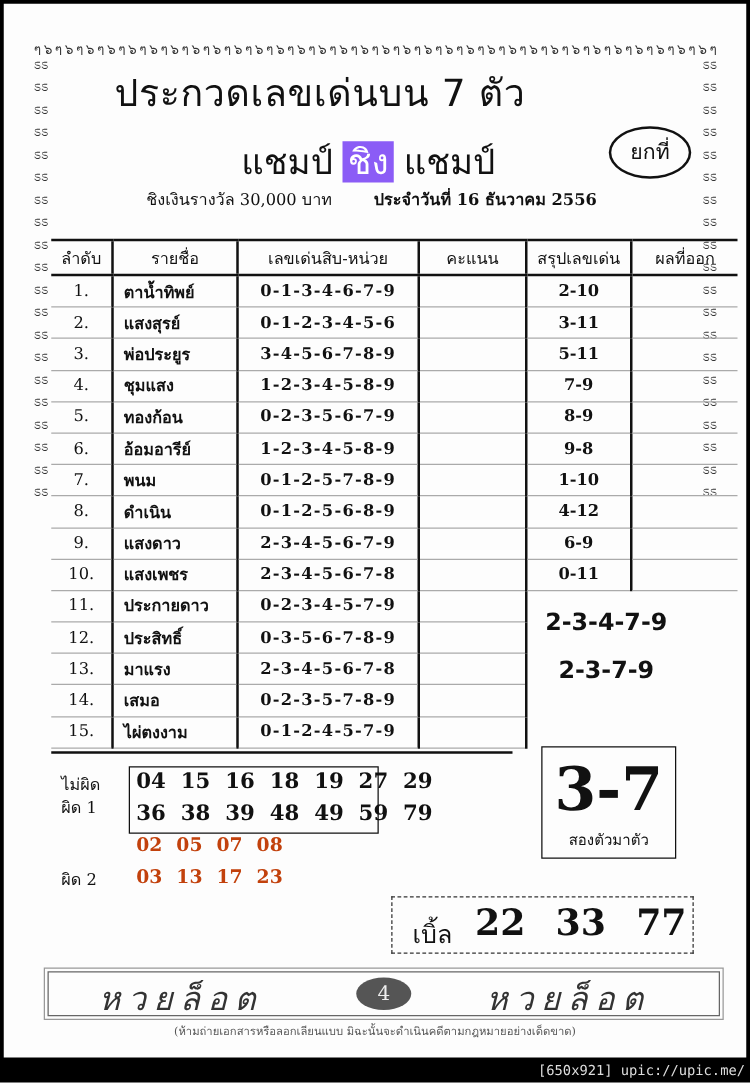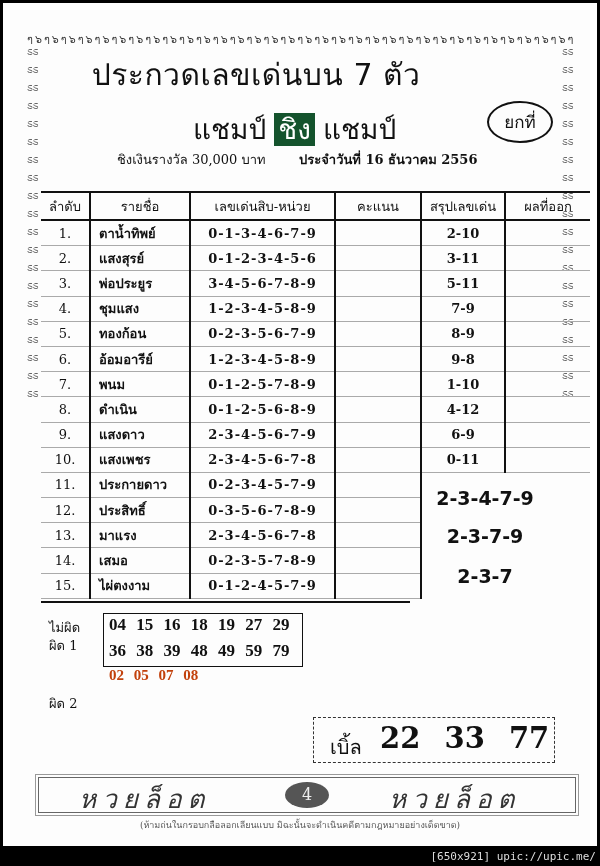--- a/index.html
+++ b/index.html
@@ -4,40 +4,40 @@
 <style>
   html, body { margin:0; padding:0; }
   body { width:600px; height:866px; background:#000; position:relative; overflow:hidden;
          font-family:"DejaVu Serif", serif; color:#111; }
   .page { position:absolute; left:3px; top:3px; width:594px; height:843px; background:#fdfdfd; }
   .border-top { position:absolute; left:24px; top:27px; width:548px; height:14px; font-size:11px; letter-spacing:2px; color:#333; white-space:nowrap; overflow:hidden; }
   .border-left, .border-right { position:absolute; top:40px; width:14px; height:720px; font-size:11px; line-height:18px; color:#333; overflow:hidden; word-break:break-all; }
   .border-left { left:24px; } .border-right { left:559px; }
   .title { position:absolute; left:0; width:506px; top:48px; text-align:center; font-size:30px; font-family:"DejaVu Sans", sans-serif; font-weight:normal; letter-spacing:0.5px; }
   .subtitle { position:absolute; left:190px; top:104px; font-size:28px; font-family:"DejaVu Sans", sans-serif; }
-  .subtitle .hl { background:#14532d; color:#fff; padding:0 4px; margin:0 8px; }
+  .subtitle .hl { background:#8b5cf6; color:#fff; padding:0 4px; margin:0 8px; }
   .oval { position:absolute; left:484px; top:98px; width:62px; height:38px; border:2px solid #111; border-radius:50%; text-align:center; line-height:38px; font-size:17px; font-family:"DejaVu Sans", sans-serif; }
   .prize { position:absolute; left:114px; top:146px; font-size:13px; }
   .date { position:absolute; left:296px; top:146px; font-size:13px; font-weight:bold; }
   table.main { position:absolute; left:38px; top:188px; border-collapse:collapse; font-size:13px; }
   table.main td, table.main th { border-bottom:1px solid #aaa; height:24.2px; padding:0; text-align:center; }
   table.main th { font-weight:normal; border-top:2px solid #111; border-bottom:2px solid #111; height:26px; }
   table.main .vl { border-left:2px solid #111; }
   td.name { text-align:left !important; padding-left:8px !important;font-weight:bold; }
   td.nums { font-weight:bold; letter-spacing:1px; }
   td.sum { font-weight:bold; }
   .c1{width:48px}.c2{width:90px}.c3{width:143px}.c4{width:84px}.c5{width:82px}.c6{width:84px}
   .main-bottom { position:absolute; left:38px; top:598px; width:369px; border-top:2px solid #111; }
   .right-nums { position:absolute; left:407px; width:150px; text-align:center; font-family:"DejaVu Sans", sans-serif; font-weight:bold; }
   .bigbox { position:absolute; left:430px; top:594px; width:106px; height:88px; border:1.5px solid #111; text-align:center; }
   .bigbox .big { font-size:48px; font-weight:bold; line-height:60px; margin-top:4px; }
   .bigbox .cap { font-size:12px; }
   .lbl { position:absolute; font-size:13px; }
   .numbox { position:absolute; left:100px; top:610px; width:198px; height:52px; border:1.5px solid #111; }
-  .numrow { position:absolute; font-size:17px; font-weight:bold; word-spacing:6px; white-space:nowrap;font-family:Liberation Serif, serif; }
+  .numrow { position:absolute; font-size:17px; font-weight:bold; word-spacing:6px; white-space:nowrap; }
   .numrow.plain { color:#c2410c; font-size:15px; }
   .summary-lbl { position:absolute; left:88px; top:732px; font-size:14px; }
   .double-box { position:absolute; left:310px; top:714px; width:240px; height:44px; border:1.5px dashed #333; }
   .double-box .lab { position:absolute; left:16px; top:13px; font-size:20px; }
   .double-box .vals { position:absolute; left:66px; top:3px; font-size:29px; font-weight:bold; word-spacing:14px; white-space:nowrap; }
   .footer-box { position:absolute; left:35px; top:774px; width:536px; height:34px; border:1.5px solid #666; outline:1px solid #999; outline-offset:2px; }
   .brand { position:absolute; top:0; font-size:26px; font-style:italic; font-family:"DejaVu Serif", serif; color:#333; letter-spacing:6px; }
   .pagenum { position:absolute; left:246px; top:4px; width:44px; height:26px; border-radius:50%; background:#555; color:#eee; text-align:center; line-height:26px; font-size:16px; }
   .disclaimer { position:absolute; left:0; width:594px; top:815px; text-align:center; font-size:9px; color:#555; }
   .watermark { position:absolute; right:4px; top:850px; font-size:11px; color:#ddd; font-family:"DejaVu Sans Mono", monospace; }
@@ -184,35 +184,39 @@
           <td class="c3 vl nums">0-1-2-4-5-7-9</td>
           <td class="c4 vl"></td>
           <td colspan="2" style="border-top: none; border-right: none; border-bottom: none; border-left: 2px solid rgb(17, 17, 17); border-image: initial;"></td>
         </tr>
       </tbody>
   </table>
   <div class="main-bottom"></div>
 
   <div class="right-nums" style="top:484px;font-size:19px;">2-3-4-7-9</div>
   <div class="right-nums" style="top:522px;font-size:19px;">2-3-7-9</div>
-  <div class="right-nums" style="top:562px;font-size:19px;">2-3-7</div>
+  <div class="bigbox">
+    <div class="big">3-7</div>
+    <div class="cap">สองตัวมาตัว</div>
+  </div>
 
   <div class="lbl" style="left:46px;top:614px;">ไม่ผิด</div>
   <div class="lbl" style="left:46px;top:632px;">ผิด 1</div>
   <div class="lbl" style="left:46px;top:690px;">ผิด 2</div>
   <div class="numbox"></div>
   <div class="numrow" style="left:106px;top:612px;">04 15 16 18 19 27 29</div>
   <div class="numrow" style="left:106px;top:638px;">36 38 39 48 49 59 79</div>
   <div class="numrow plain" style="left:106px;top:664px;">02 05 07 08</div>
+  <div class="numrow plain" style="left:106px;top:689px;">03 13 17 23</div>
 
   <div class="double-box">
     <span class="lab">เบิ้ล</span>
     <span class="vals">22 33 77</span>
   </div>
 
   <div class="footer-box">
     <span class="brand" style="left:40px;">หวยล็อต</span>
     <span class="pagenum">4</span>
     <span class="brand" style="left:350px;">หวยล็อต</span>
   </div>
-  <div class="disclaimer">(ห้ามถ่นในกรอบกลือลอกเลียนแบบ มิฉะนั้นจะดำเนินคดีตามกฎหมายอย่างเด็ดขาด)</div>
+  <div class="disclaimer">(ห้ามถ่ายเอกสารหรือลอกเลียนแบบ มิฉะนั้นจะดำเนินคดีตามกฎหมายอย่างเด็ดขาด)</div>
 </div>
 <div class="watermark">[650x921] upic://upic.me/</div>
 
 </body></html>

